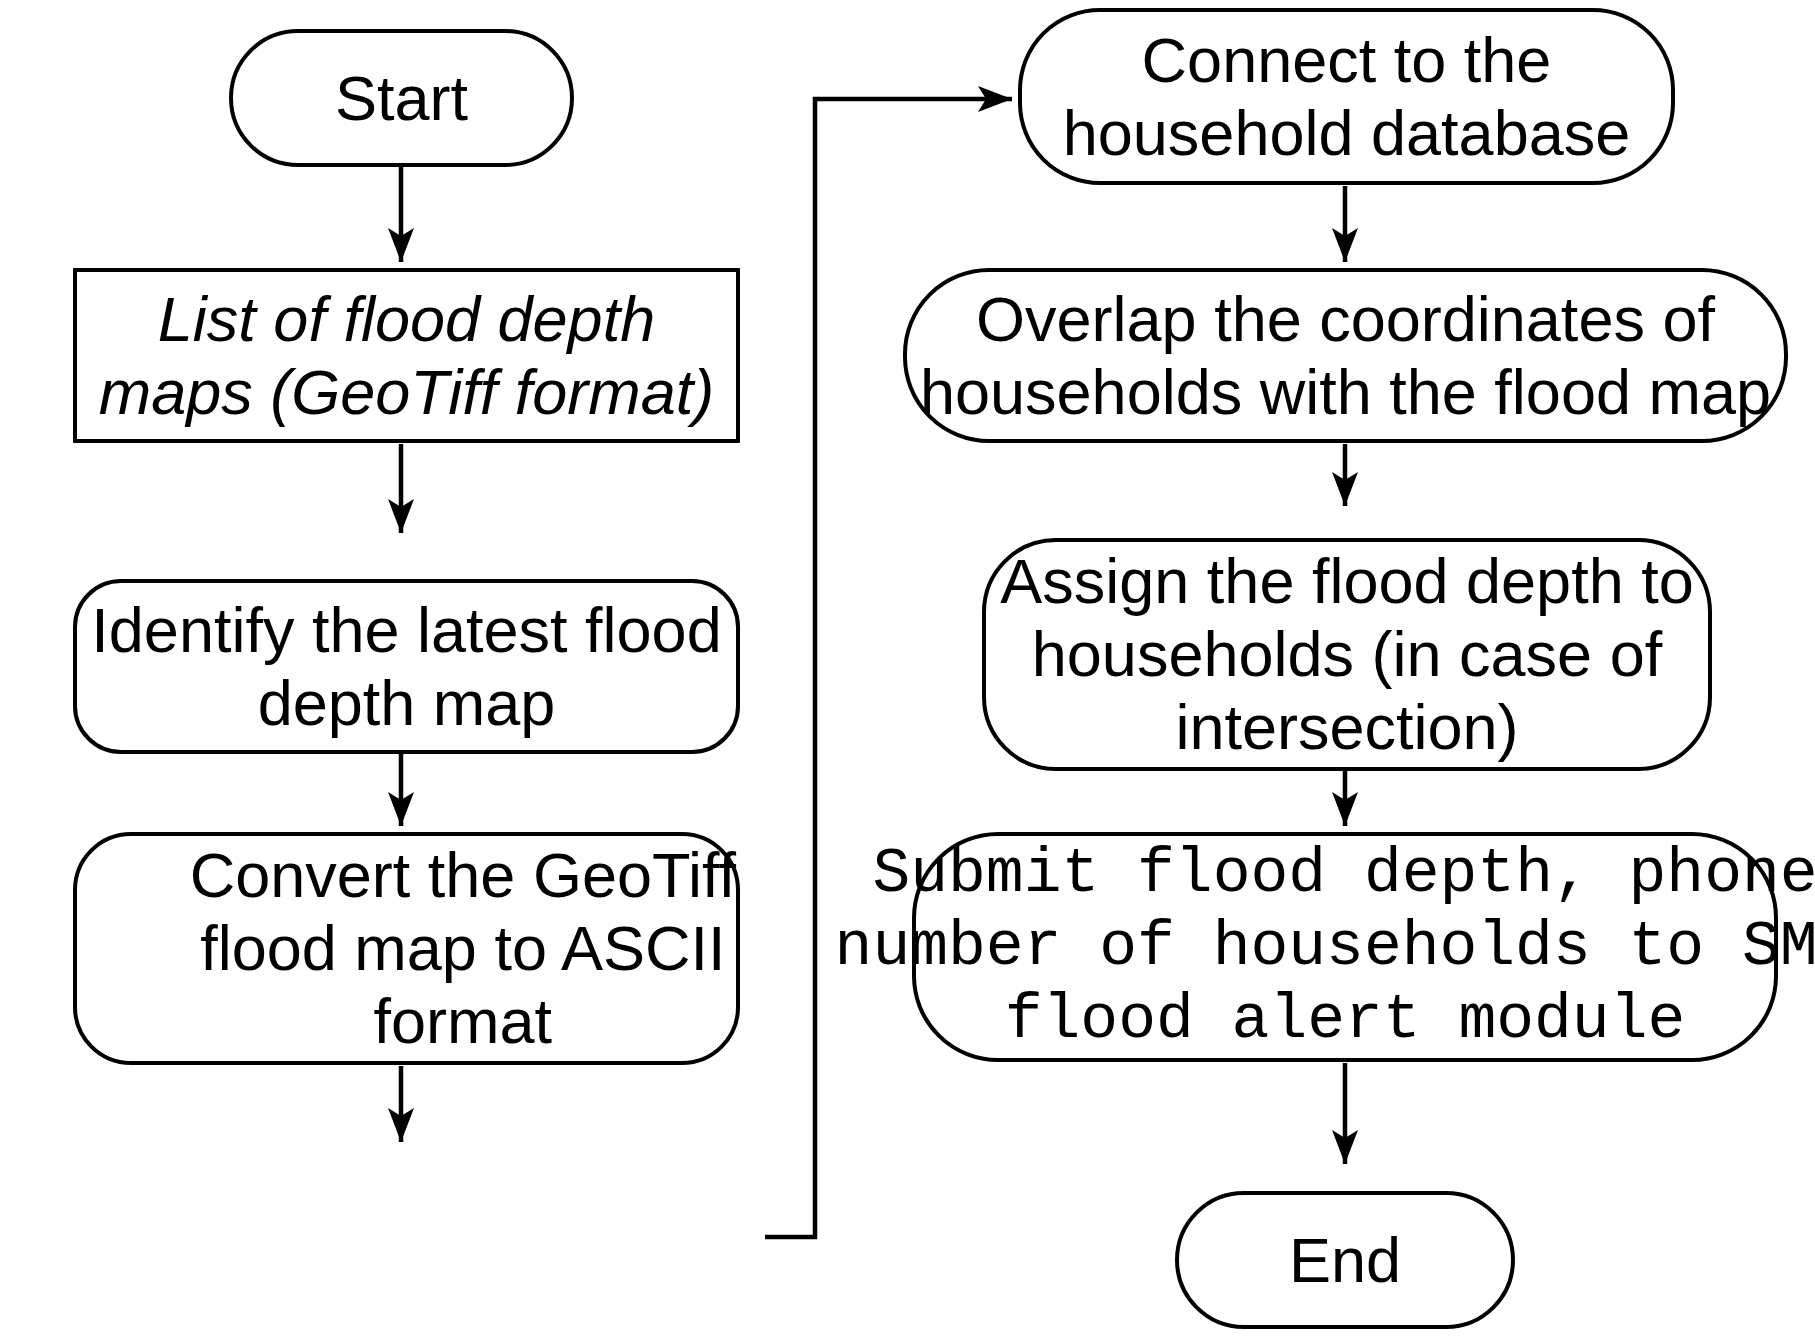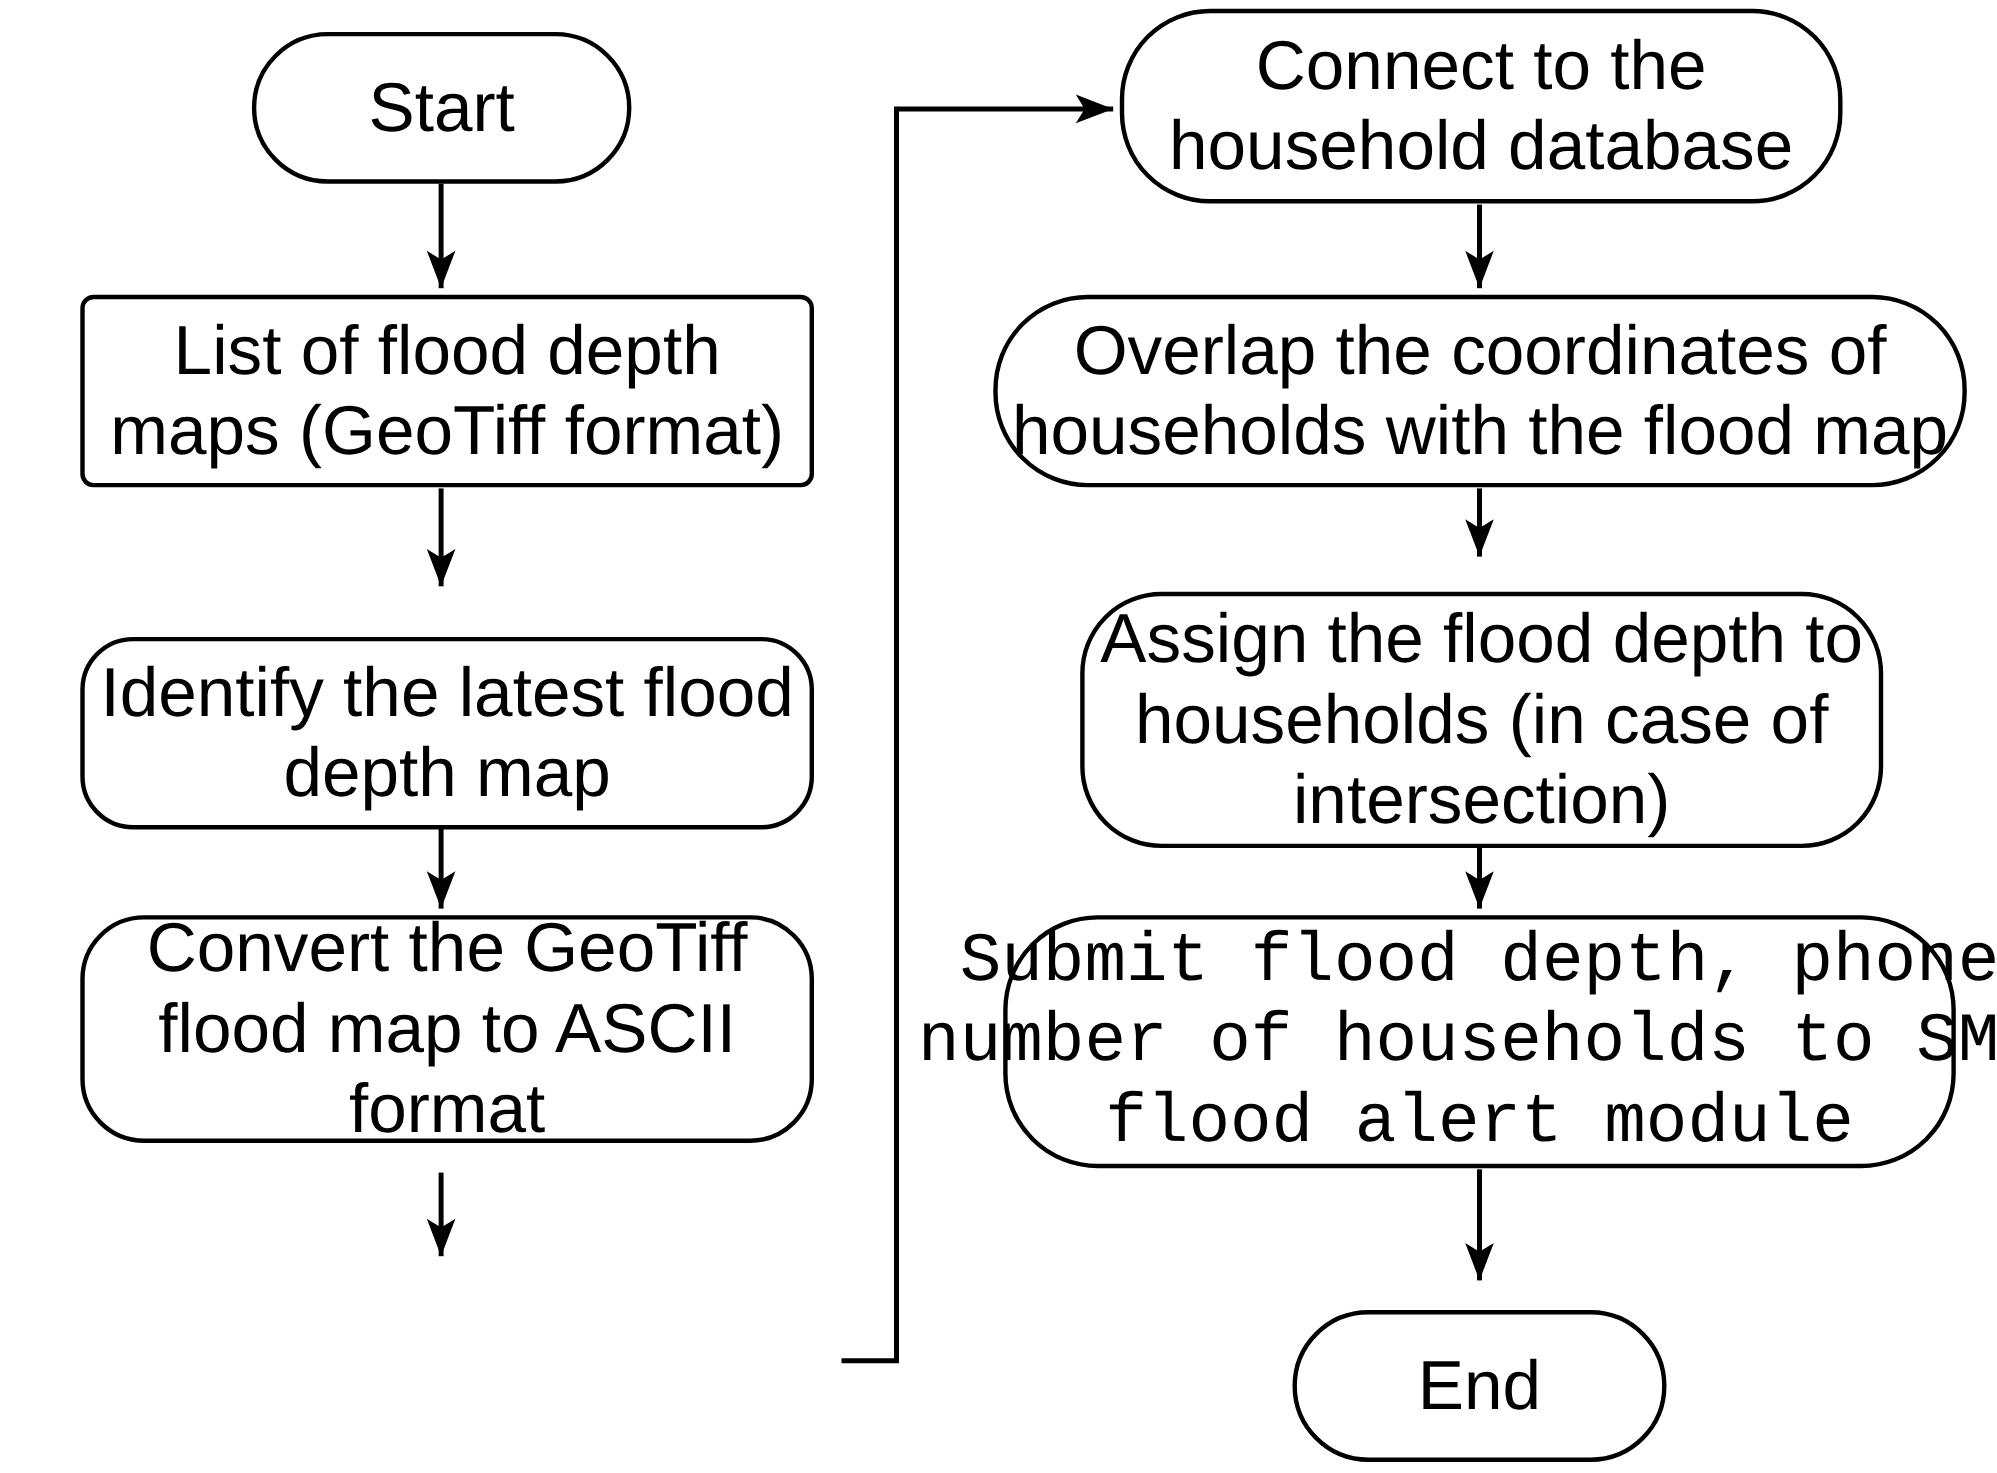--- a/index.html
+++ b/index.html
@@ -32,23 +32,23 @@
   }
   .lbl {
     white-space: pre;
     font-size: 63px;
     line-height: 73px;
     color: #000000;
     letter-spacing: 0;
   }
   
   .n-start    { left: 229px;  top: 29px;   width: 345px; height: 138px; border-radius: 69px; }
-  .n-list     { left: 73px;   top: 268px;  width: 667px; height: 175px; border-radius: 12px; }
+  .n-list     { left: 73px;   top: 268px;  width: 667px; height: 175px; border-radius: 1px; font-style: italic; }
   .n-identify { left: 73px;   top: 539px;  width: 667px; height: 175px; border-radius: 48px; margin-top: 40px; }
-  .n-convert  { left: 73px;   top: 832px;  width: 667px; height: 207px; border-radius: 58px; }
+  .n-convert  { left: 73px;   top: 832px;  width: 667px; height: 233px; border-radius: 58px; justify-content: flex-end; }
   .n-remove   { left: 40px;   top: 1148px; width: 725px; height: 177px; border-radius: 56px; }
   .n-connect  { left: 1018px; top: 8px;    width: 657px; height: 177px; border-radius: 82px; align-items: center; }
   .n-overlap  { left: 903px;  top: 268px;  width: 885px; height: 175px; border-radius: 86px; }
   .n-assign   { left: 982px;  top: 512px;  width: 730px; height: 233px; border-radius: 74px; margin-top: 26px; }
   .n-submit   { left: 912px;  top: 832px;  width: 866px; height: 230px; border-radius: 86px; font-family: Liberation Mono, monospace; }
   .n-end      { left: 1175px; top: 1191px; width: 340px; height: 138px; border-radius: 69px; }
 </style>
 </head>
 <body>
 

